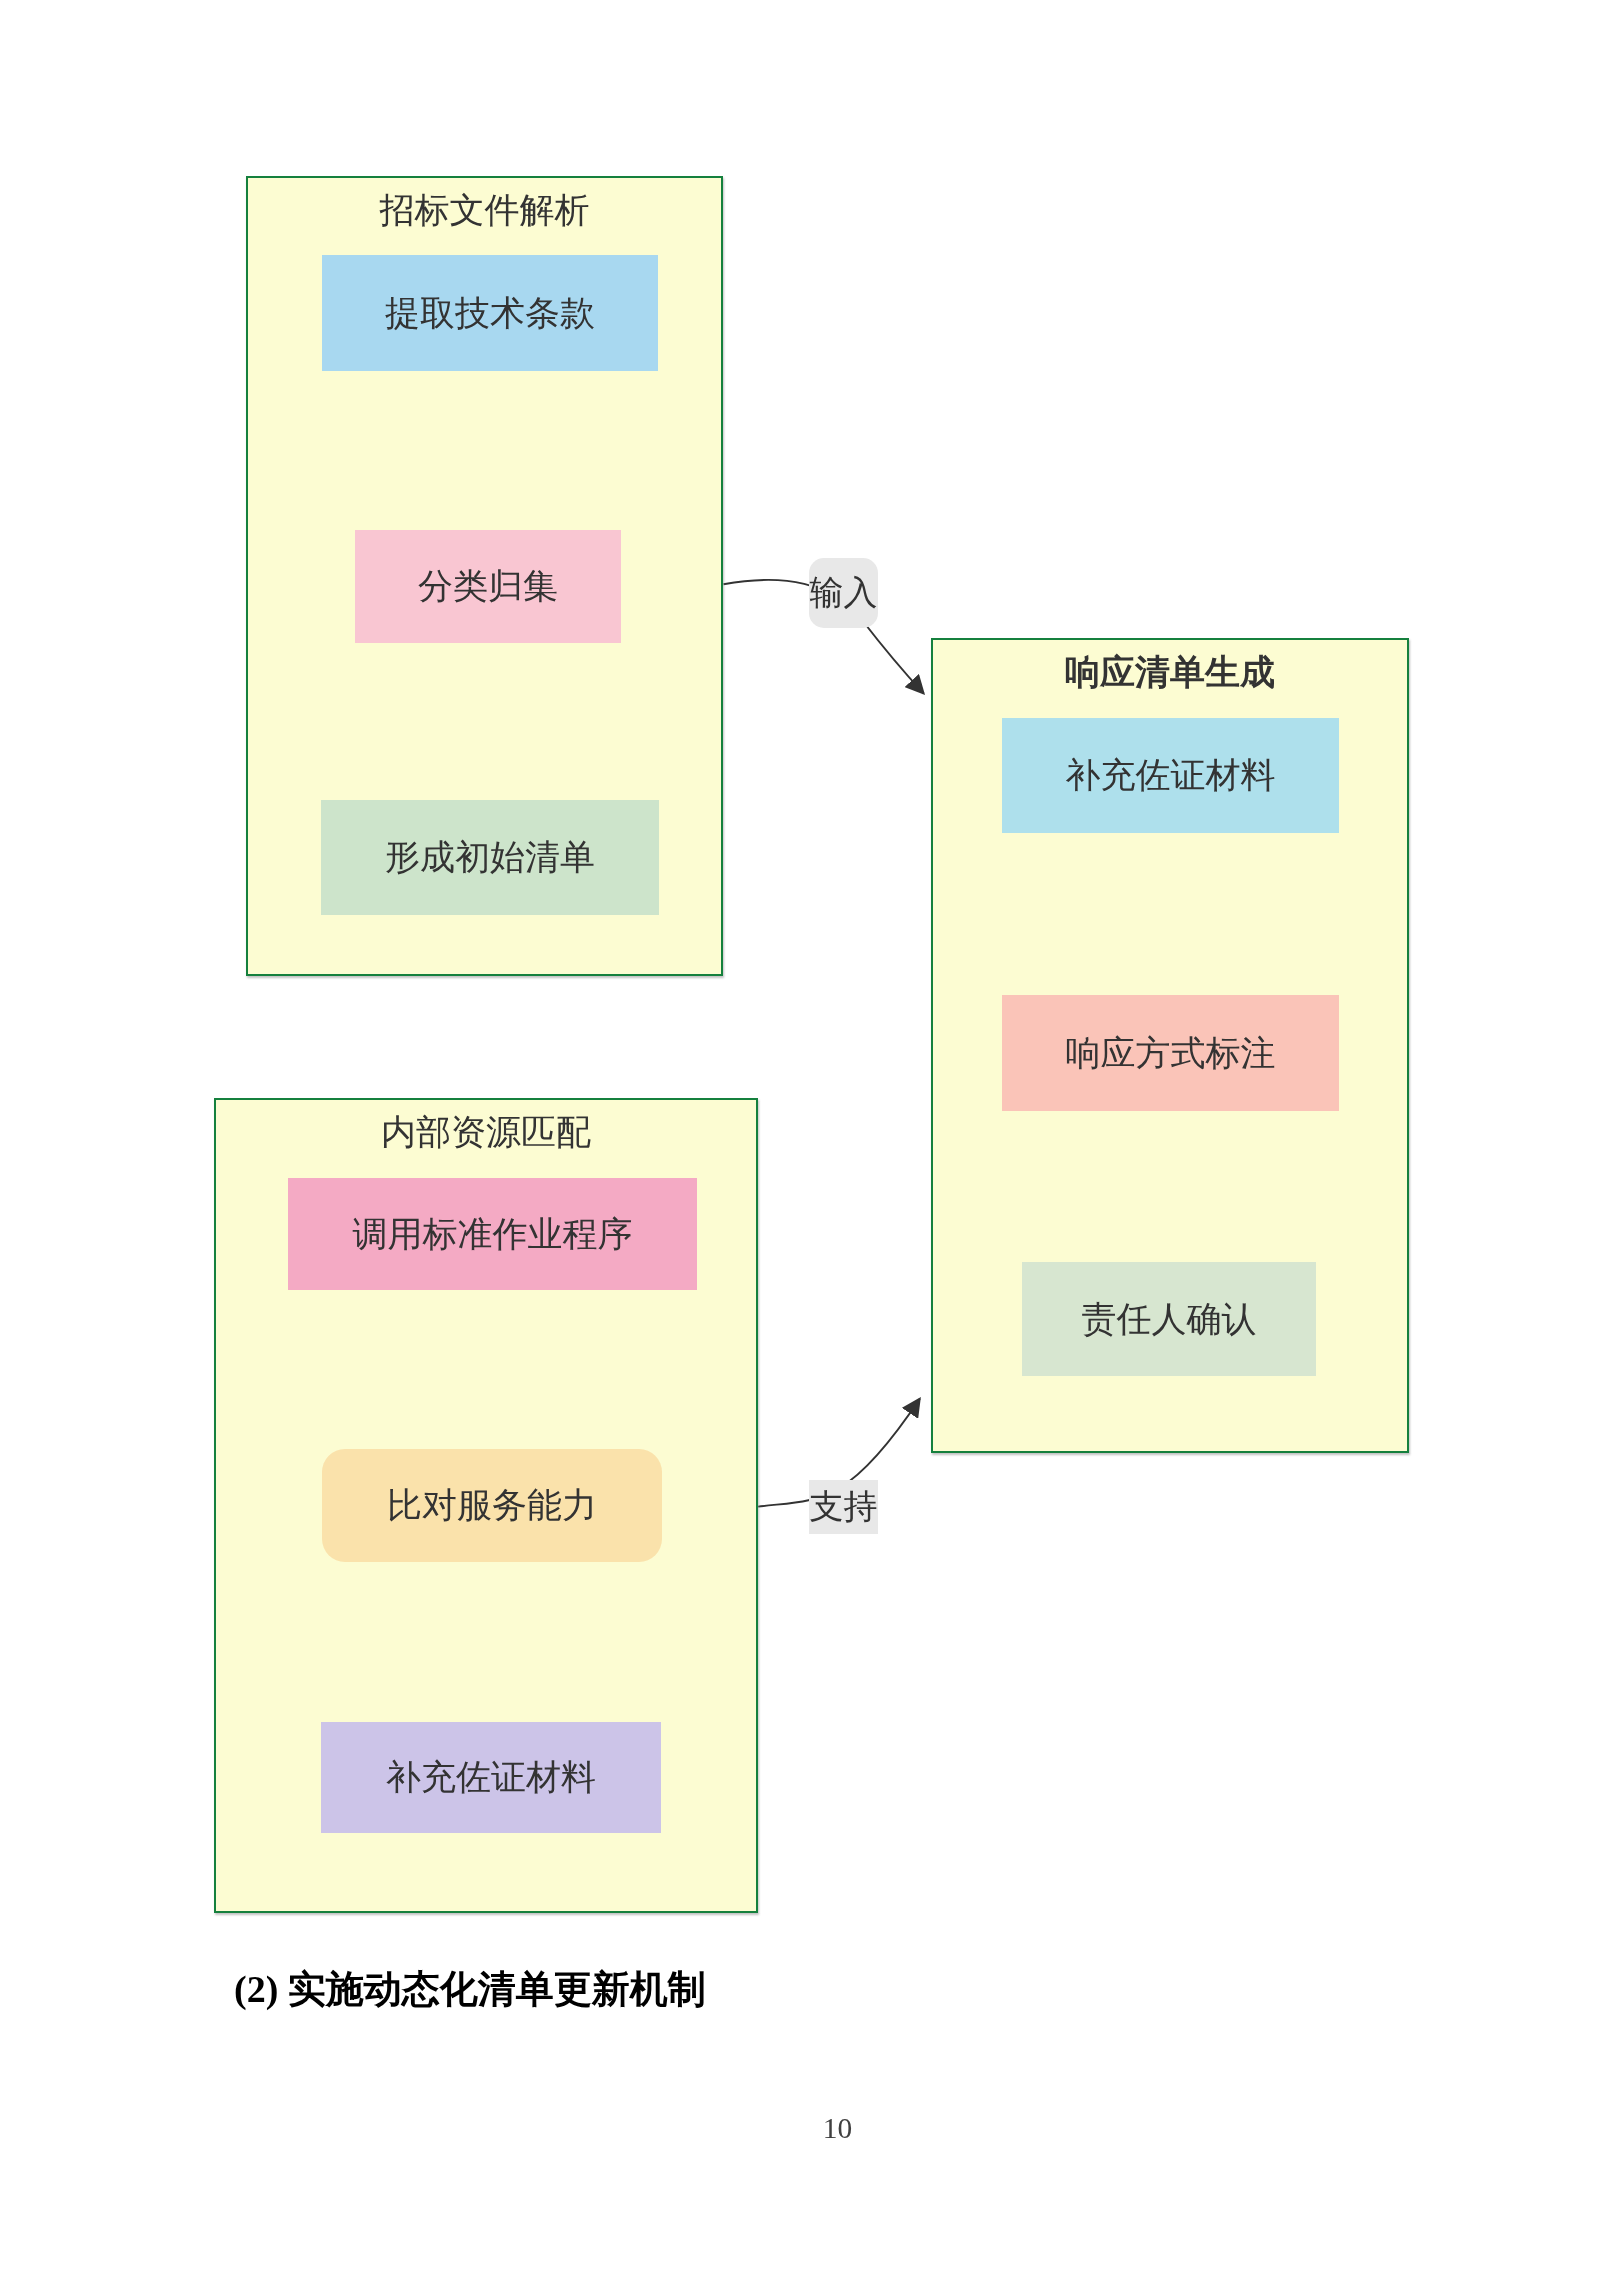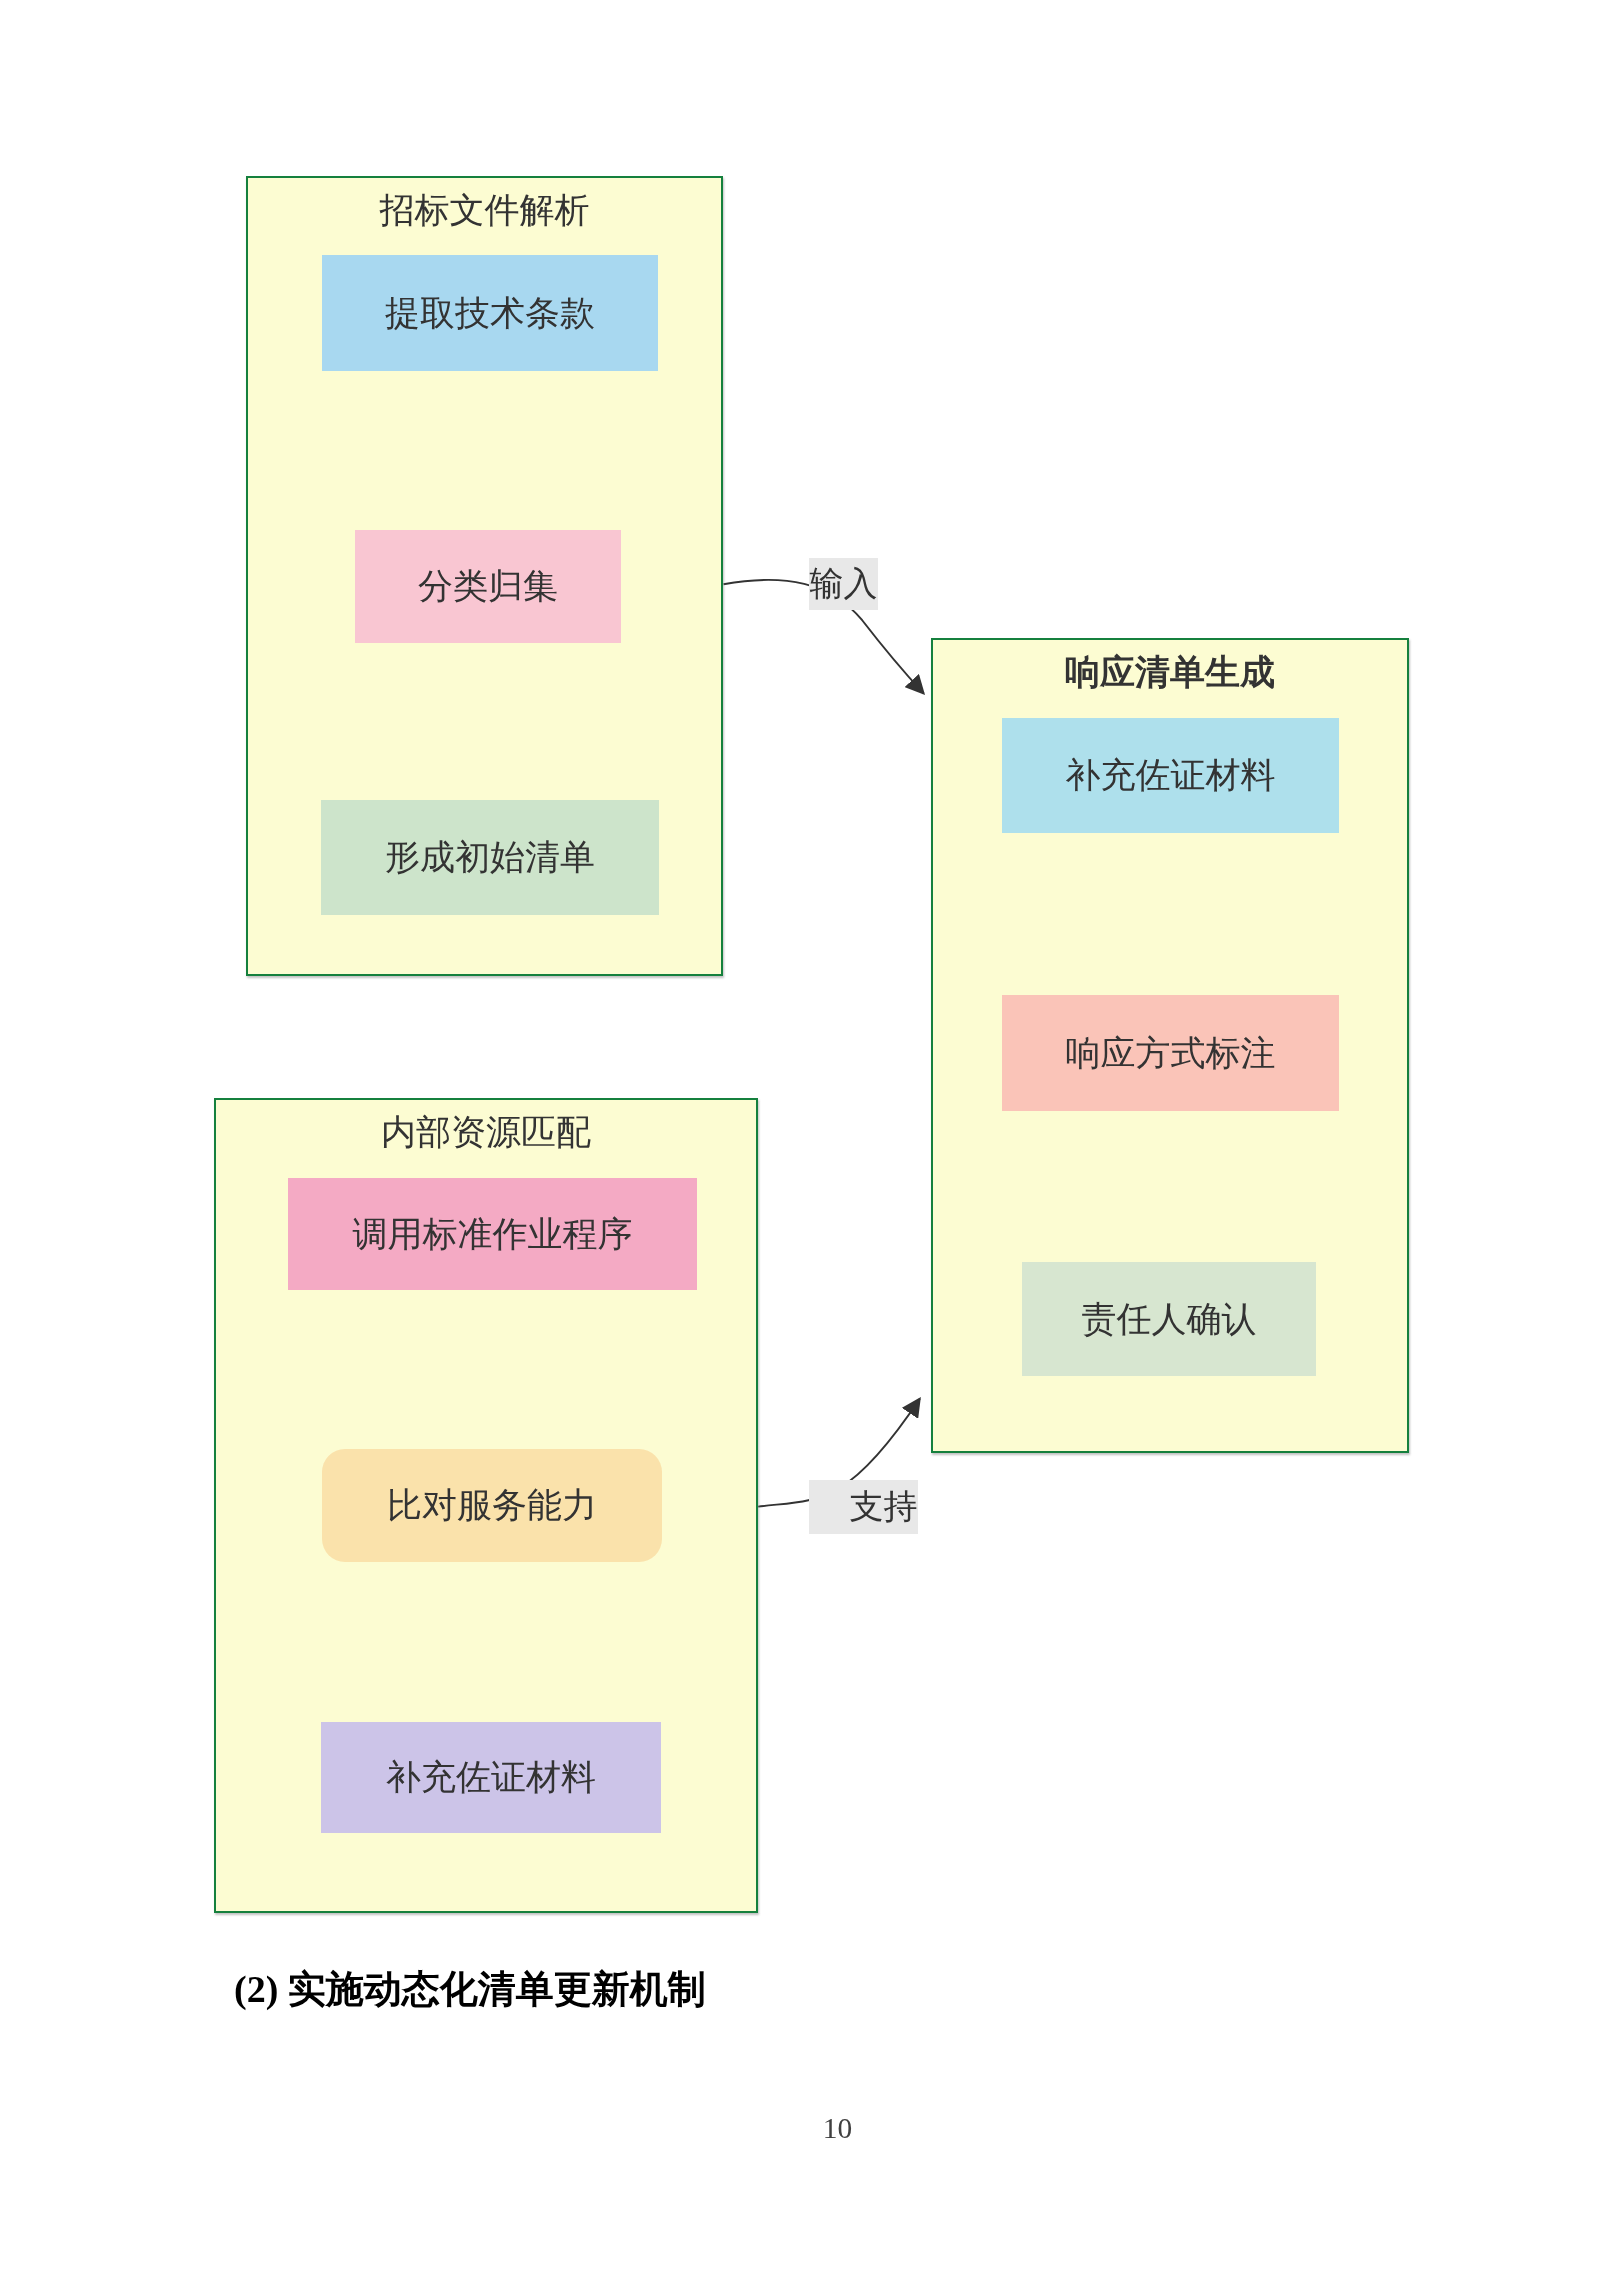--- a/index.html
+++ b/index.html
@@ -91,21 +91,21 @@
   <div class="node" style="left: 1002px; top: 995px; width: 337px; height: 116px; background-color: rgb(250, 196, 184);">响应方式标注</div>
   <div class="node" style="left: 1022px; top: 1262px; width: 294px; height: 114px; background-color: rgb(215, 230, 208);">责任人确认</div>
 
   <div class="container" style="left:214px;top:1098px;width:544px;height:815px;">
     <div class="container-title">内部资源匹配</div>
   </div>
   <div class="node" style="left: 288px; top: 1178px; width: 409px; height: 112px; background-color: rgb(244, 170, 196);">调用标准作业程序</div>
   <div class="node" style="left: 322px; top: 1449px; width: 340px; height: 113px; background-color: rgb(250, 226, 171); border-radius: 23px;">比对服务能力</div>
   <div class="node" style="left: 321px; top: 1722px; width: 340px; height: 111px; background-color: rgb(204, 196, 232);">补充佐证材料</div>
 
-  <div class="edge-label" style="left:809px;top:558px;width:69px;height:52px;">输入</div>
-  <div class="edge-label" style="left:809px;top:1480px;width:69px;height:54px;padding-left:40px;">支持</div>
+  <div class="edge-label" style="left:809px;top:558px;width:69px;height:70px;border-radius:15px;">输入</div>
+  <div class="edge-label" style="left:809px;top:1480px;width:69px;height:54px;">支持</div>
 
   <div class="doc-heading" style="left:234px;top:1964px;">(2) 实施动态化清单更新机制</div>
 
   <div class="page-number" style="left:805px;top:2112px;width:65px;">10</div>
 
 </div>
 
 
 </body></html>

